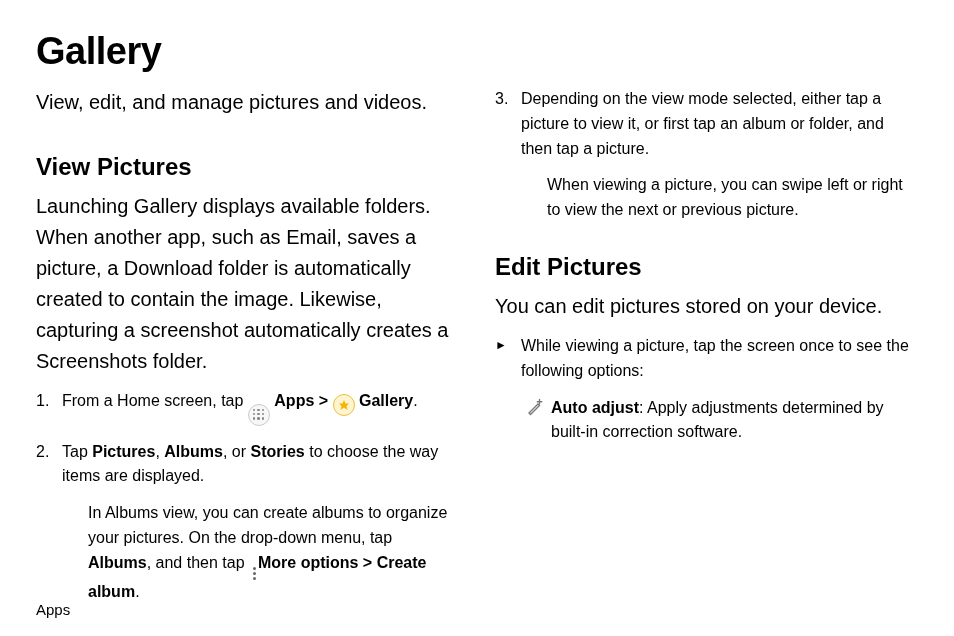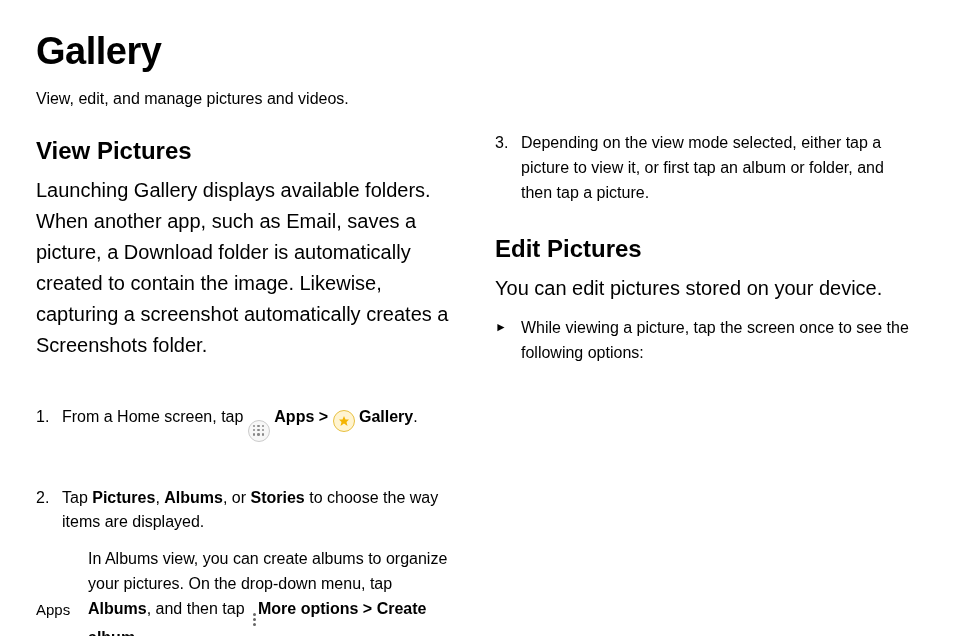--- a/index.html
+++ b/index.html
@@ -20,22 +20,22 @@
     }
     .columns {
       display: flex;
       gap: 36px;
     }
     .col {
       flex: 1;
       min-width: 0;
     }
     .intro {
-      font-size: 16px;
-      margin-bottom: 26px;
+      font-size: 20px;
+      margin-bottom: 36px;
       line-height: 1.5;
     }
     h2 {
       font-size: 24px;
       font-weight: 700;
       margin-bottom: 10px;
     }
     p.para {
       font-size: 20px;
       line-height: 1.55;
@@ -46,21 +46,20 @@
       counter-reset: item;
       padding-left: 0;
     }
     ol > li {
       position: relative;
       padding-left: 26px;
       font-size: 16px;
       line-height: 1.55;
       margin-bottom: 14px;
       counter-increment: item;
-      margin-top: 44px;
     }
     ol > li::before {
       content: counter(item) ".";
       position: absolute;
       left: 0;
       top: 0;
     }
     .sub {
       font-size: 16px;
       line-height: 1.55;
@@ -206,28 +205,38 @@
             </span><span class="bold">More options</span><span class="bold chev"> &gt; </span><span class="bold">Create album</span><span>.</span>
         </div>
       </li>
     </ol>
   </div>
 
   <div class="col">
     <ol start="3" style="counter-reset: item 2;">
       <li>
         <span>Depending on the view mode selected, either tap a picture to view it, or first tap an album or folder, and then tap a picture.</span>
+        <div class="sub">When viewing a picture, you can swipe left or right to view the next or previous picture.</div>
       </li>
     </ol>
 
     <h2 style="margin-top:30px;">Edit Pictures</h2>
     <p class="para">You can edit pictures stored on your device.</p>
 
     <div class="arrow-item">While viewing a picture, tap the screen once to see the following options:</div>
 
+    <div class="option">
+      <span class="option-icon">
+        <svg width="18" height="18" viewBox="0 0 24 24" fill="none" stroke="#777" stroke-width="1.8">
+            <path d="M4 20 L16 8 L18 10 L6 22 Z"></path>
+            <path d="M18 2 L18 8 M15 5 L21 5" stroke-linecap="round"></path>
+          </svg>
+      </span>
+      <span class="bold">Auto adjust</span><span>: Apply adjustments determined by built-in correction software.</span>
+    </div>
 
 
   </div>
 </div>
 
 <div class="footer">
   <div class="footer-section">Apps</div>
   <div class="footer-spacer"></div>
 </div>
 

